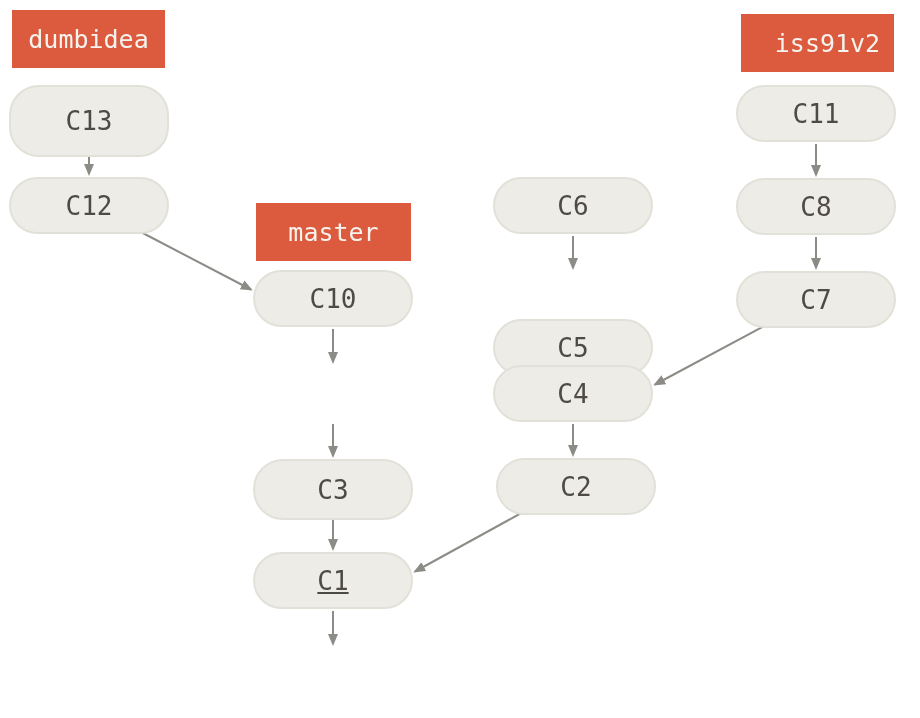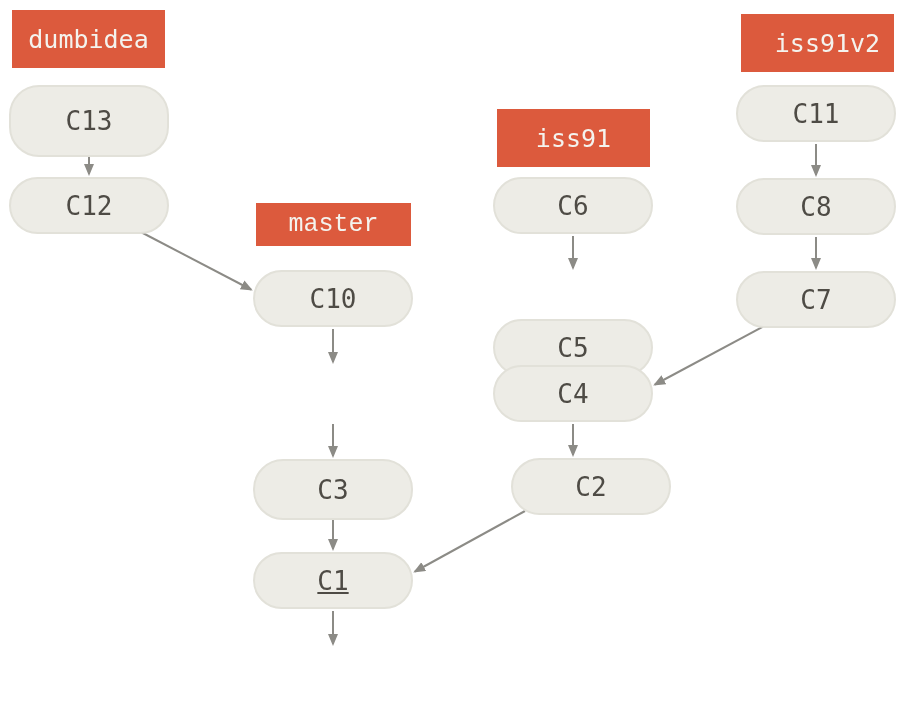--- a/index.html
+++ b/index.html
@@ -71,28 +71,27 @@
       <line x1="333" y1="611" x2="333" y2="644" class="edge-line" marker-end="url(#ah)"></line>
       <line x1="573" y1="236" x2="573" y2="268" class="edge-line" marker-end="url(#ah)"></line>
       <line x1="573" y1="330" x2="573" y2="362" class="edge-line" marker-end="url(#ah)"></line>
       <line x1="573" y1="424" x2="573" y2="455" class="edge-line" marker-end="url(#ah)"></line>
       <line x1="525" y1="511" x2="415" y2="571.5" class="edge-line" marker-end="url(#ah)"></line>
       <line x1="816" y1="144" x2="816" y2="175" class="edge-line" marker-end="url(#ah)"></line>
       <line x1="816" y1="237" x2="816" y2="268" class="edge-line" marker-end="url(#ah)"></line>
       <line x1="768" y1="324" x2="655" y2="384.5" class="edge-line" marker-end="url(#ah)"></line>
     </svg>
 <div class="branch-label" style="left: 12px; top: 10px; width: 153px; height: 58px;">dumbidea</div>
-    <div class="branch-label" style="left: 256px; top: 203px; width: 155px; height: 43px; font-family: Liberation Mono, monospace;">master</div>
-    <div class="branch-label" style="left: 497px; top: 109px; width: 153px; height: 58px;">iss91</div>
+    <div class="branch-label" style="left: 256px; top: 203px; width: 155px; height: 58px;">master</div>
     <div class="branch-label" style="left: 741px; top: 14px; width: 153px; height: 58px; padding-left: 20px;">iss91v2</div>
     <div class="commit" style="left: 9px; top: 85px; width: 160px; height: 72px;">C13</div>
     <div class="commit" style="left: 9px; top: 177px; width: 160px; height: 57px;">C12</div>
     <div class="commit" style="left: 253px; top: 270px; width: 160px; height: 57px;">C10</div>
     <div class="commit" style="left: 253px; top: 459px; width: 160px; height: 61px;">C3</div>
     <div class="commit" style="left: 253px; top: 552px; width: 160px; height: 57px; text-decoration: underline;">C1</div>
     <div class="commit" style="left: 493px; top: 177px; width: 160px; height: 57px;">C6</div>
     <div class="commit" style="left: 493px; top: 271px; width: 160px; height: 57px; margin-top: 48px;">C5</div>
     <div class="commit" style="left: 493px; top: 365px; width: 160px; height: 57px;">C4</div>
-    <div class="commit" style="left: 511px; top: 458px; width: 160px; height: 57px;">C2</div>
+    <div class="commit" style="left: 496px; top: 458px; width: 160px; height: 57px;">C2</div>
     <div class="commit" style="left: 736px; top: 85px; width: 160px; height: 57px;">C11</div>
     <div class="commit" style="left: 736px; top: 178px; width: 160px; height: 57px;">C8</div>
     <div class="commit" style="left: 736px; top: 271px; width: 160px; height: 57px;">C7</div>
   </div>
 
 </body></html>

